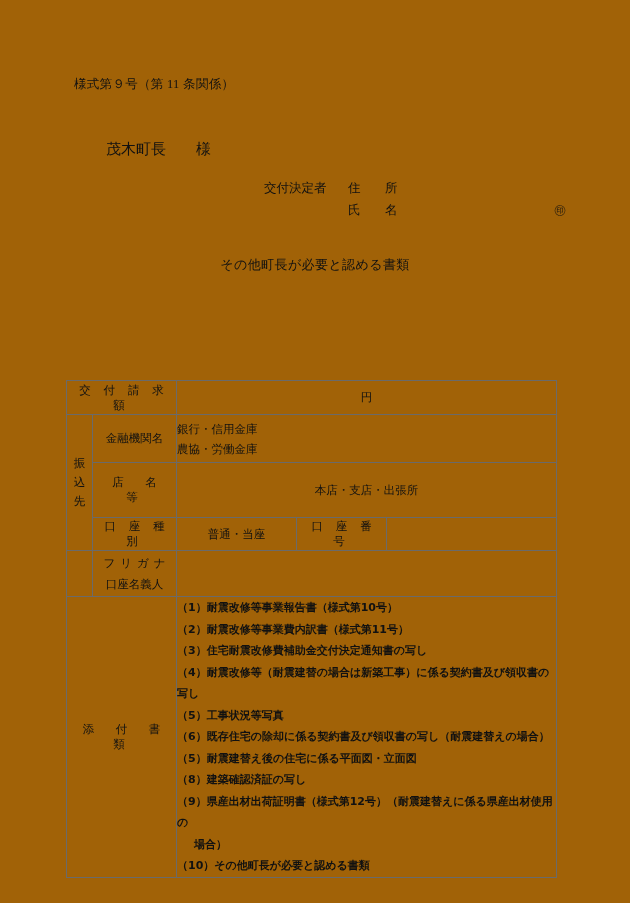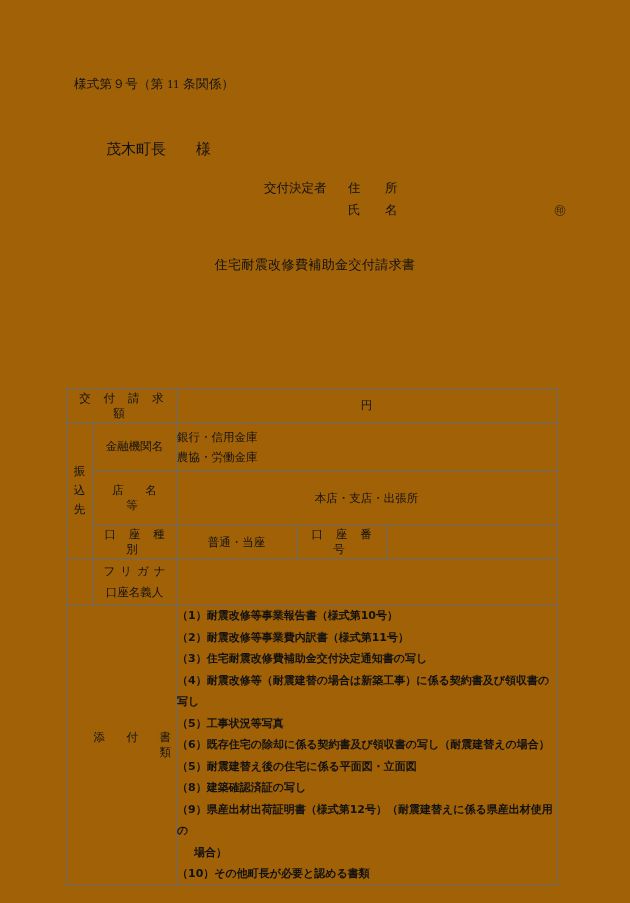--- a/index.html
+++ b/index.html
@@ -99,21 +99,21 @@
   }
   .body-text .indent1 { display: inline-block; width: 72px; }
   .body-text .g1 { display: inline-block; width: 26px; }
   .body-text .g2 { display: inline-block; width: 52px; }
   .body-text .g3 { display: inline-block; width: 36px; }
 
   
   table.form-table {
     position: absolute;
     left: 66px;
-    top: 388px;
+    top: 380px;
     width: 490px;
     border-collapse: collapse;
     font-size: 11.5px;
     table-layout: fixed;
   }
   table.form-table td {
     border: 1px solid #6a6a6a;
     padding: 0;
     vertical-align: middle;
   }
@@ -143,21 +143,21 @@
     line-height: 20px;
     text-align: left;
   }
   .kana-cell {
     text-align: center;
     line-height: 21px;
   }
   .kana-cell .k1 { letter-spacing: 5px; text-indent: 5px; }
 
   .attach-label {
-    text-align: right;
+    text-align: center;
     letter-spacing: 5px;
     text-indent: 5px;
     vertical-align: middle;
   }
   .attach-list {
     padding: 8px 6px 8px 12px;
     font-family: "DejaVu Sans", "Liberation Sans", sans-serif;
     font-size: 11px;
     line-height: 21.5px;
   }
@@ -181,21 +181,21 @@
       <span class="applicant-fill"></span>
     </div>
     <div class="applicant-row">
       <span class="applicant-title"></span>
       <span class="applicant-label">氏　名</span>
       <span class="applicant-fill"></span>
       <span class="seal">㊞</span>
     </div>
   </div>
 
-  <div class="doc-title">住宅耐震改修費補助金交付請求書</div>
+  <div class="doc-title">その他町長が必要と認める書類</div>
 
 
   <table class="form-table">
     <colgroup>
       <col style="width:26px">
       <col style="width:84px">
       <col style="width:120px">
       <col style="width:90px">
       <col style="width:170px">
     </colgroup>

